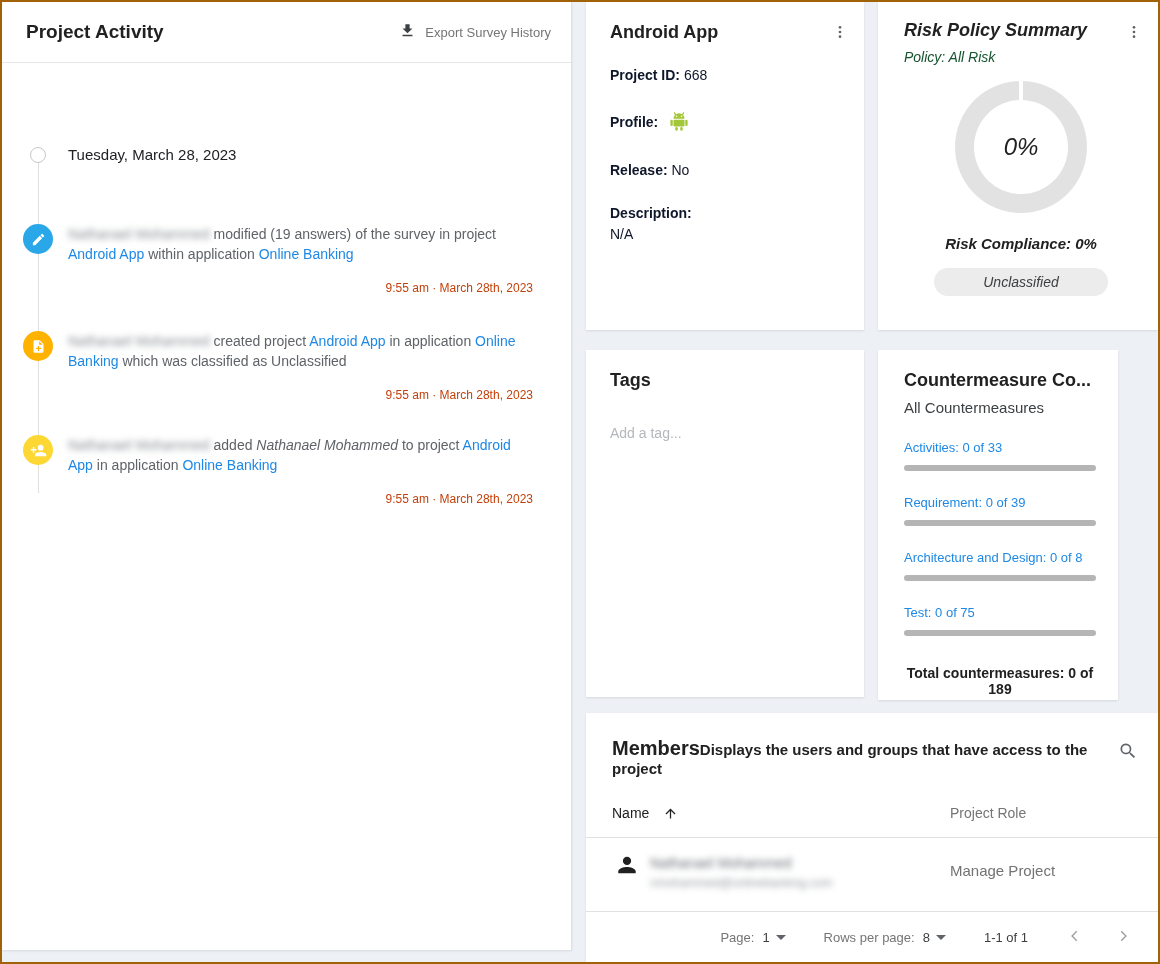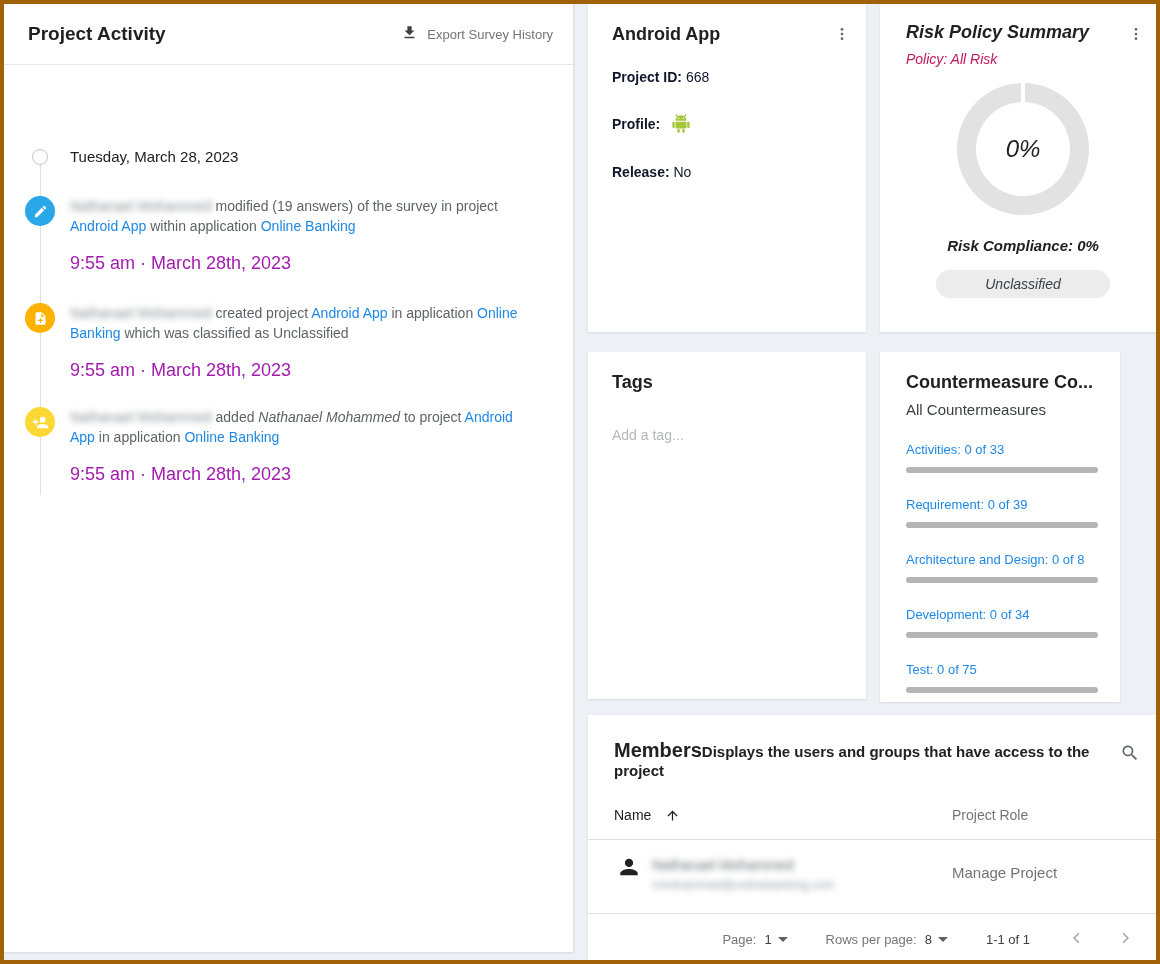--- a/index.html
+++ b/index.html
@@ -1,21 +1,21 @@
 <!DOCTYPE html>
 <html><head>
 <meta charset="utf-8">
 <style>
   * { margin:0; padding:0; box-sizing:border-box; }
   html,body { background:#fff; }
   body { font-family:"Liberation Sans", sans-serif; }
 
   .screen {
     position:relative; width:1160px; height:964px;
-    border:4px solid #a16207; background:#edf0f5; overflow:hidden;
+    border:2px solid #a16207; background:#edf0f5; overflow:hidden;
   }
 
   
   .card {
     position:absolute; background:#fff;
     box-shadow:0 1px 2px rgba(60,64,67,.12);
   }
 
   
   .activity-panel { left:0; top:0; width:570px; height:948px; border-right:1px solid #dde1e7; }
@@ -28,46 +28,46 @@
   .export-btn {
     display:flex; align-items:center; gap:9px;
     background:none; border:none; cursor:pointer;
     font-family:inherit; font-size:13px; color:#757575;
   }
   .timeline { position:relative; height:885px; }
   .timeline-line { position:absolute; left:36px; top:91px; width:1px; height:339px; background:#e0e0e0; }
   .date-row { position:absolute; left:28px; top:83px; display:flex; align-items:center;justify-content:center; }
   .date-marker { width:16px; height:16px; border:1.5px solid #c7c7c7; border-radius:50%; background:#fff; }
   .date-text { margin-left:22px; font-size:15px; color:#202124; }
-  .event { position:absolute; left:21px; width:510px; }
+  .event { position:absolute; left:21px; width:510px;margin-top:30px; }
   .event-icon {
     position:absolute; left:0; top:0; width:30px; height:30px; border-radius:50%;
     display:flex; align-items:center; justify-content:center;
   }
   .event-body { margin-left:45px; width:462px; font-size:14px; line-height:20px; color:#5f6368; }
   .event-body a { color:#1e88e5; text-decoration:none; }
   .event-body .em { font-style:italic; }
   .redacted { color:#8a8f94; filter:blur(3px); user-select:none; }
-  .event-ts { margin-left:45px; margin-top:17px; font-size:18px; color:#a21caf; }
+  .event-ts { margin-left:45px; margin-top:17px; font-size:12px; color:#c2410c;text-align:right; }
 
   
   .card-title { font-size:18px; font-weight:bold; color:#212121; }
   .kebab { position:absolute; top:18px; right:12px; background:none; border:none; cursor:pointer; padding:4px; }
 
   
   .project-card { left:584px; top:0; width:278px; height:328px; padding:20px 20px 0 24px; }
   .field { font-size:14px; color:#0f172a; margin-top:27px; }
   .field .lbl { font-weight:bold; }
   .field.first { margin-top:24px; }
   .field .android-wrap { display:inline-block; vertical-align:-5px; margin-left:6px; }
   .field .blockval { display:block; margin-top:5px; font-weight:normal; }
 
   
   .risk-card { left:876px; top:0; width:280px; height:328px; padding:18px 20px 0 26px;font-style:italic; }
-  .risk-policy { font-size:14px; color:#be185d; margin-top:8px; }
+  .risk-policy { font-size:14px; color:#14532d; margin-top:8px; }
   .donut-wrap { display:flex; justify-content:center; margin-top:16px; }
   .donut {
     position:relative; width:132px; height:132px; border-radius:50%;
     background:conic-gradient(#fff 0deg 2deg, #e2e2e2 2deg 358deg, #fff 358deg 360deg);
     display:flex; align-items:center; justify-content:center;
   }
   .donut::after { content:""; position:absolute; inset:19px; background:#fff; border-radius:50%; }
   .donut-value { position:relative; z-index:1; font-size:24px; color:#212121; }
   .risk-compliance { text-align:center; margin-top:22px; font-size:15px; font-weight:bold; color:#212121; }
   .badge-pill {
@@ -206,20 +206,24 @@
           </g>
           <circle cx="9.3" cy="6.8" r="0.85" fill="#fff"></circle>
           <circle cx="14.7" cy="6.8" r="0.85" fill="#fff"></circle>
         </svg>
       </span>
     </div>
     <div class="field">
       <span class="lbl">Release:</span>
       <span>No</span>
     </div>
+    <div class="field">
+      <span class="lbl">Description:</span>
+      <span class="blockval">N/A</span>
+    </div>
   </section>
 
   <section class="card risk-card">
     <h2 class="card-title">Risk Policy Summary</h2>
     <button class="kebab">
       <svg width="16" height="16" viewBox="0 0 24 24">
           <g fill="#5f6368">
             <circle cx="12" cy="5" r="2"></circle>
             <circle cx="12" cy="12" r="2"></circle>
             <circle cx="12" cy="19" r="2"></circle>
@@ -245,23 +249,20 @@
     <h2 class="card-title">Countermeasure Co...</h2>
     <div class="cm-subtitle">All Countermeasures</div>
     <div class="cm-list" id="cm-list">
         <div class="cm-item"><a class="cm-link" href="#">Activities: 0 of 33</a><div class="cm-track">
             <div class="cm-fill" style="width: 0%;"></div>
           </div></div>
         <div class="cm-item"><a class="cm-link" href="#">Requirement: 0 of 39</a><div class="cm-track">
             <div class="cm-fill" style="width: 0%;"></div>
           </div></div>
         <div class="cm-item"><a class="cm-link" href="#">Architecture and Design: 0 of 8</a><div class="cm-track">
-            <div class="cm-fill" style="width: 0%;"></div>
-          </div></div>
-        <div class="cm-item"><a class="cm-link" href="#">Development: 0 of 34</a><div class="cm-track">
             <div class="cm-fill" style="width: 0%;"></div>
           </div></div>
         <div class="cm-item"><a class="cm-link" href="#">Test: 0 of 75</a><div class="cm-track">
             <div class="cm-fill" style="width: 0%;"></div>
           </div></div>
       </div>
     <div class="cm-total">Total countermeasures: 0 of 189</div>
   </section>
 
   <section class="card members-card">

